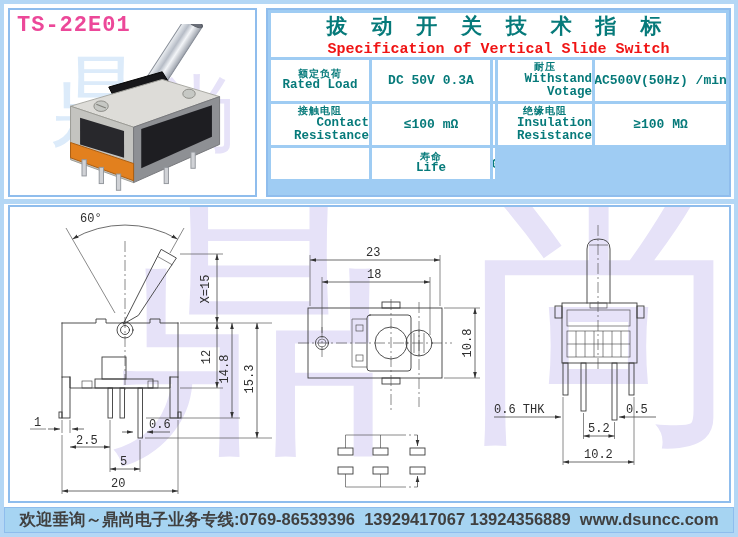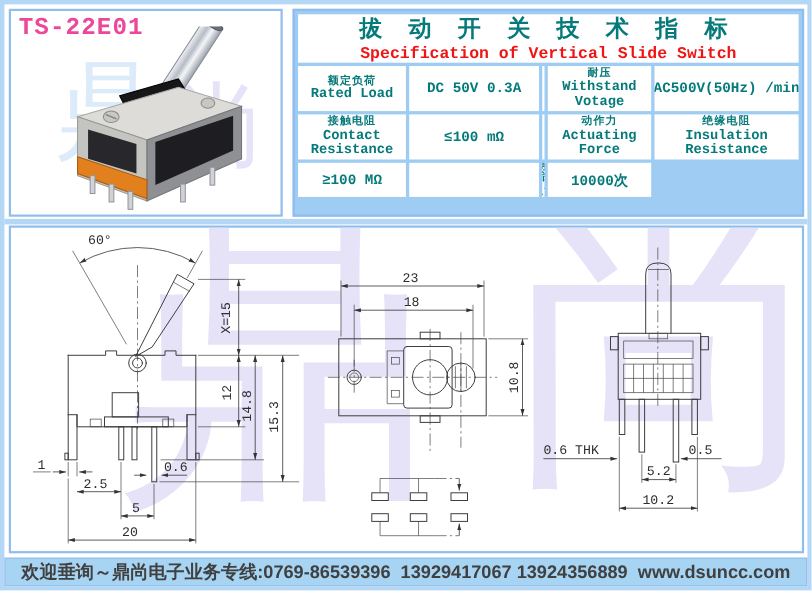--- a/index.html
+++ b/index.html
@@ -20,21 +20,21 @@
                border:2px solid #8fbded;background:#9fccf3;box-sizing:border-box;padding:3px;}
   .spec-grid{display:grid;width:455px;height:166px;gap:3px;background:#9fccf3;
              grid-template-columns:98px 118px 2px 94px 131px;
              grid-template-rows:44px 41px 41px 1fr;}
   .cell{background:#fff;display:flex;flex-direction:column;align-items:center;justify-content:center;
         text-align:center;color:#067a7a;overflow:hidden;}
   .cell.title{grid-column:1/-1;}
   .t-cn{font-weight:bold;font-size:21px;letter-spacing:9px;color:#067a7a;white-space:nowrap;}
   .t-en{font:bold 15px "Liberation Mono",monospace;color:#f01414;margin-top:1px;white-space:nowrap;}
   .cn{font-weight:bold;font-size:10px;line-height:1.05;letter-spacing:1px;}
-  .en{font:bold 12.5px "Liberation Mono",monospace;line-height:1.03;}
+  .en{font:bold 12.5px "Liberation Mono",monospace;line-height:1.03;text-align:right;}
   .val{font:bold 13px "Liberation Mono",monospace;white-space:nowrap;}
 
   
   .hband{position:absolute;left:4px;width:730px;height:5px;background:#b4d7f5;}
 
   
   .draw-panel{position:absolute;left:8px;top:205px;width:723px;height:298px;
               border:2px solid #8fbded;background:#fff;box-sizing:border-box;overflow:hidden;}
   .draw-svg{position:absolute;left:0;top:0;z-index:1;}
 
@@ -117,24 +117,20 @@
       </div>
 
       <div class="cell">
         <div class="cn">接触电阻</div>
         <div class="en">Contact Resistance</div>
       </div>
       <div class="cell">
         <div class="val">≤100 mΩ</div>
       </div>
       <div class="cell"></div>
-      <div class="cell">
-        <div class="cn">动作力</div>
-        <div class="en">Actuating Force</div>
-      </div>
 
       <div class="cell">
         <div class="cn">绝缘电阻</div>
         <div class="en">Insulation Resistance</div>
       </div>
       <div class="cell">
         <div class="val">≥100 MΩ</div>
       </div>
       <div class="cell"></div>
       <div class="cell">

